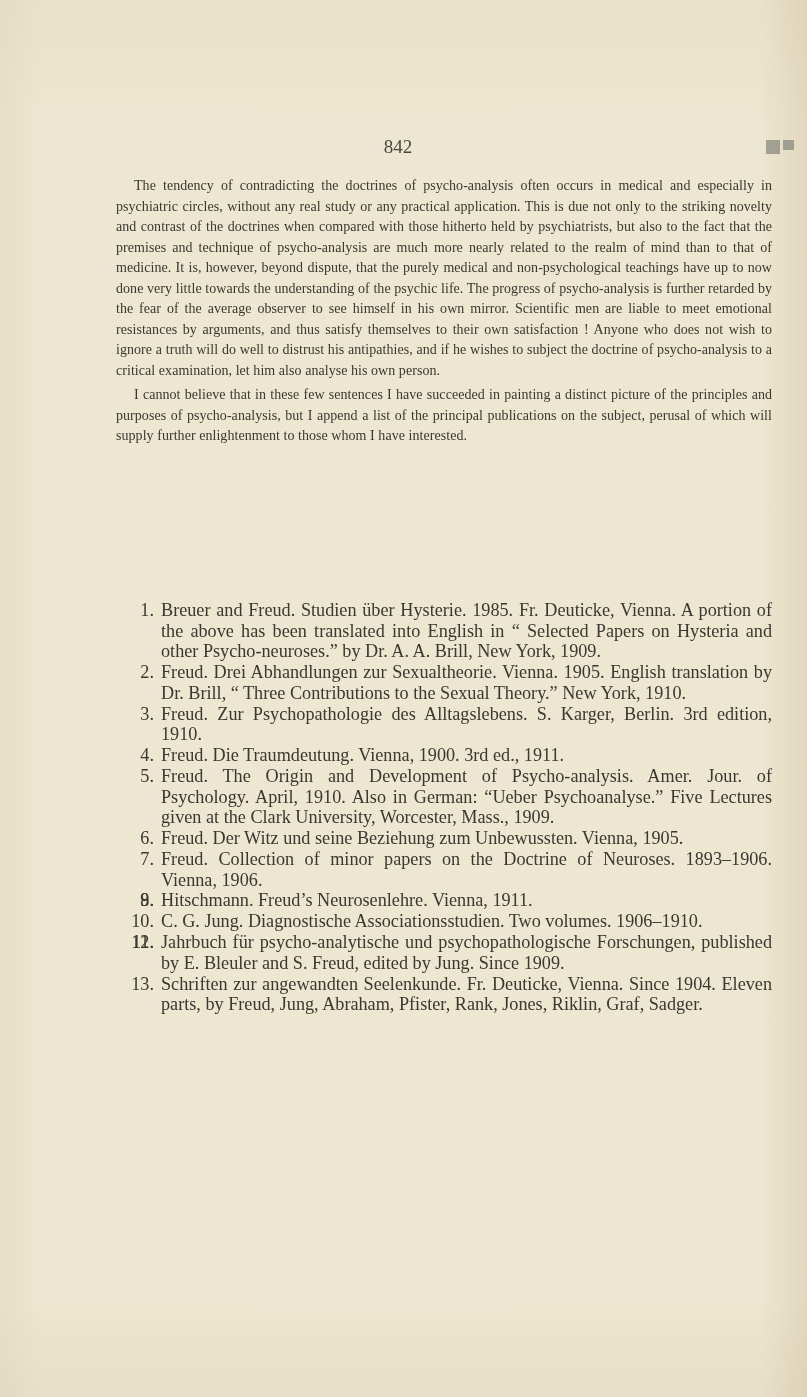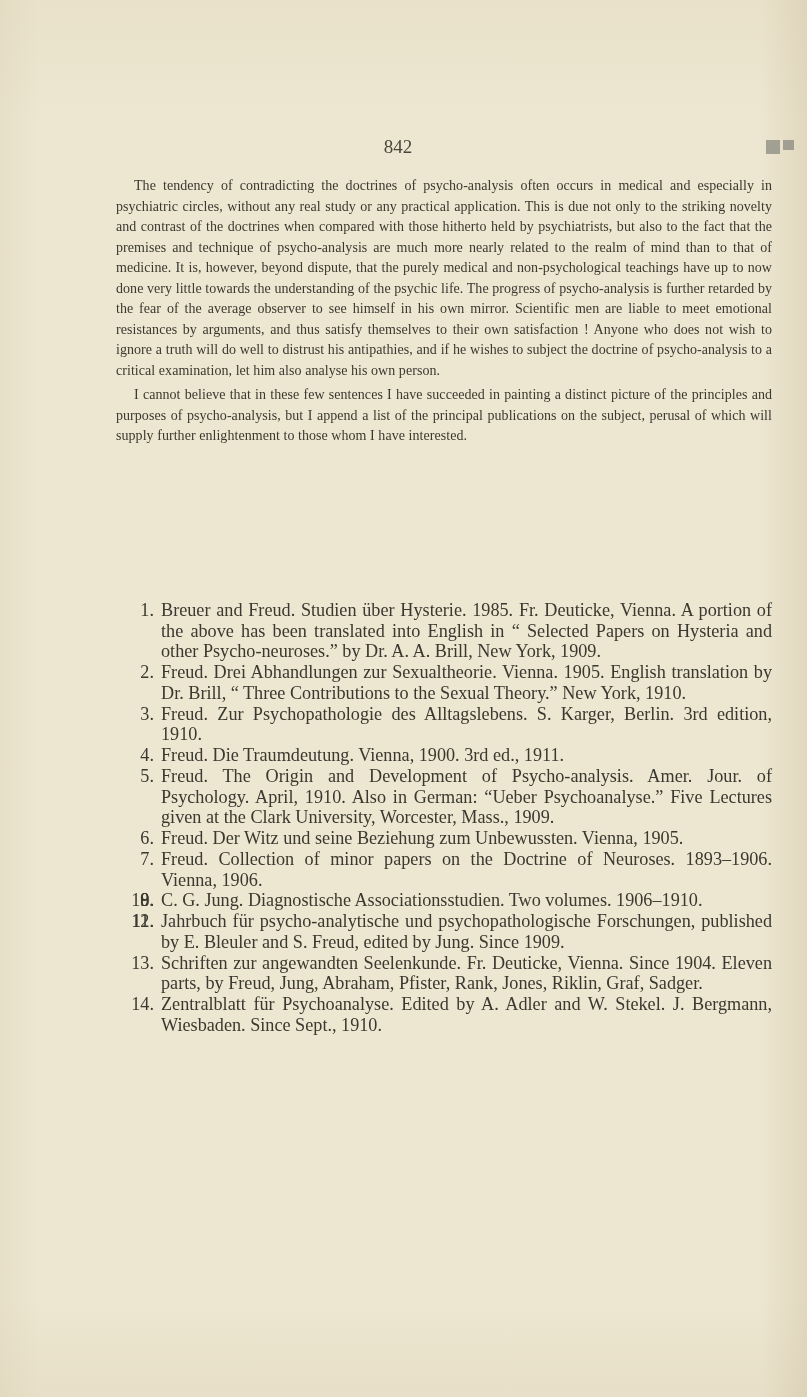--- a/index.html
+++ b/index.html
@@ -61,20 +61,19 @@
 
   <div class="refs">
     <div class="ref"><span class="ref-num">1.</span><span>Breuer and Freud. Studien über Hysterie. 1985. Fr. Deuticke, Vienna. A portion of the above has been translated into English in “ Selected Papers on Hysteria and other Psycho-neuroses.” by Dr. A. A. Brill, New York, 1909.</span></div>
     <div class="ref"><span class="ref-num">2.</span><span>Freud. Drei Abhandlungen zur Sexualtheorie. Vienna. 1905. English translation by Dr. Brill, “ Three Contributions to the Sexual Theory.” New York, 1910.</span></div>
     <div class="ref"><span class="ref-num">3.</span><span>Freud. Zur Psychopathologie des Alltagslebens. S. Karger, Berlin. 3rd edition, 1910.</span></div>
     <div class="ref"><span class="ref-num">4.</span><span>Freud. Die Traumdeutung. Vienna, 1900. 3rd ed., 1911.</span></div>
     <div class="ref"><span class="ref-num">5.</span><span>Freud. The Origin and Development of Psycho-analysis. Amer. Jour. of Psychology. April, 1910. Also in German: “Ueber Psychoanalyse.” Five Lectures given at the Clark University, Worcester, Mass., 1909.</span></div>
     <div class="ref"><span class="ref-num">6.</span><span>Freud. Der Witz und seine Beziehung zum Unbewussten. Vienna, 1905.</span></div>
     <div class="ref"><span class="ref-num">7.</span><span>Freud. Collection of minor papers on the Doctrine of Neuroses. 1893–1906. Vienna, 1906.</span></div>
     <div class="ref"><span class="ref-num">8.</span></div>
-    <div class="ref"><span class="ref-num">9.</span></div>
+    <div class="ref"><span class="ref-num">9.</span><span>Hitschmann. Freud’s Neurosenlehre. Vienna, 1911.</span></div>
     <div class="ref"><span class="ref-num">10.</span><span>C. G. Jung. Diagnostische Associationsstudien. Two volumes. 1906–1910.</span></div>
     <div class="ref"><span class="ref-num">11.</span></div>
     <div class="ref"><span class="ref-num">12.</span><span>Jahrbuch für psycho-analytische und psychopathologische Forschungen, published by E. Bleuler and S. Freud, edited by Jung. Since 1909.</span></div>
     <div class="ref"><span class="ref-num">13.</span><span>Schriften zur angewandten Seelenkunde. Fr. Deuticke, Vienna. Since 1904. Eleven parts, by Freud, Jung, Abraham, Pfister, Rank, Jones, Riklin, Graf, Sadger.</span></div>
-    <div class="ref"><span class="ref-num">14.</span><span>Zentralblatt für Psychoanalyse. Edited by A. Adler and W. Stekel. J. Bergmann, Wiesbaden. Since Sept., 1910.</span></div>
   </div>
 </div>
 
 </body></html>

